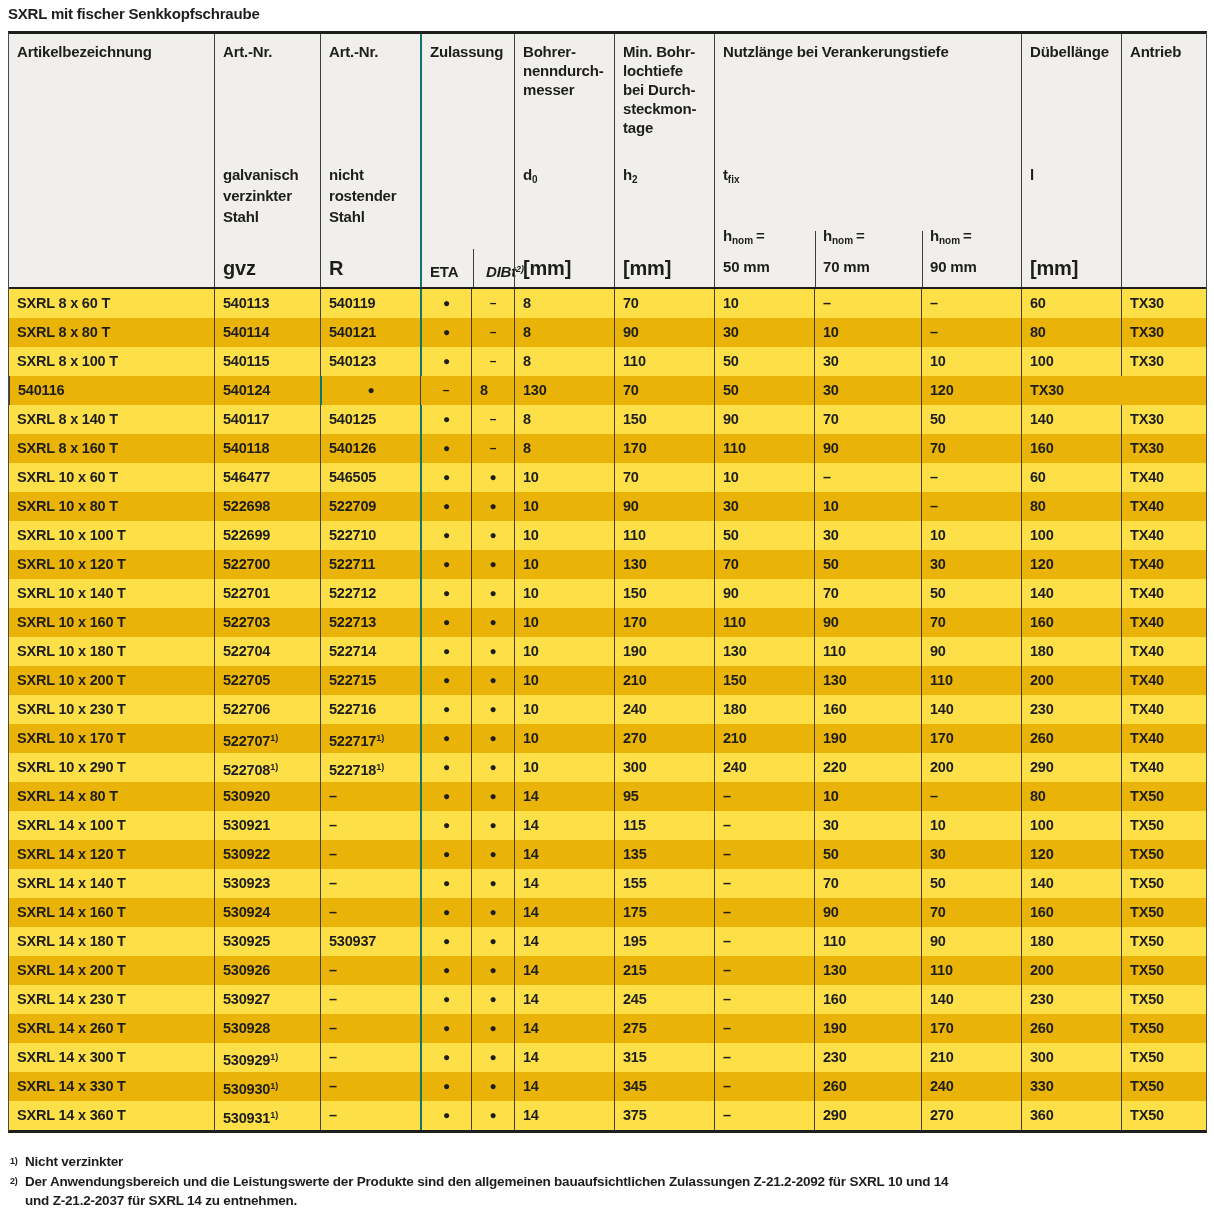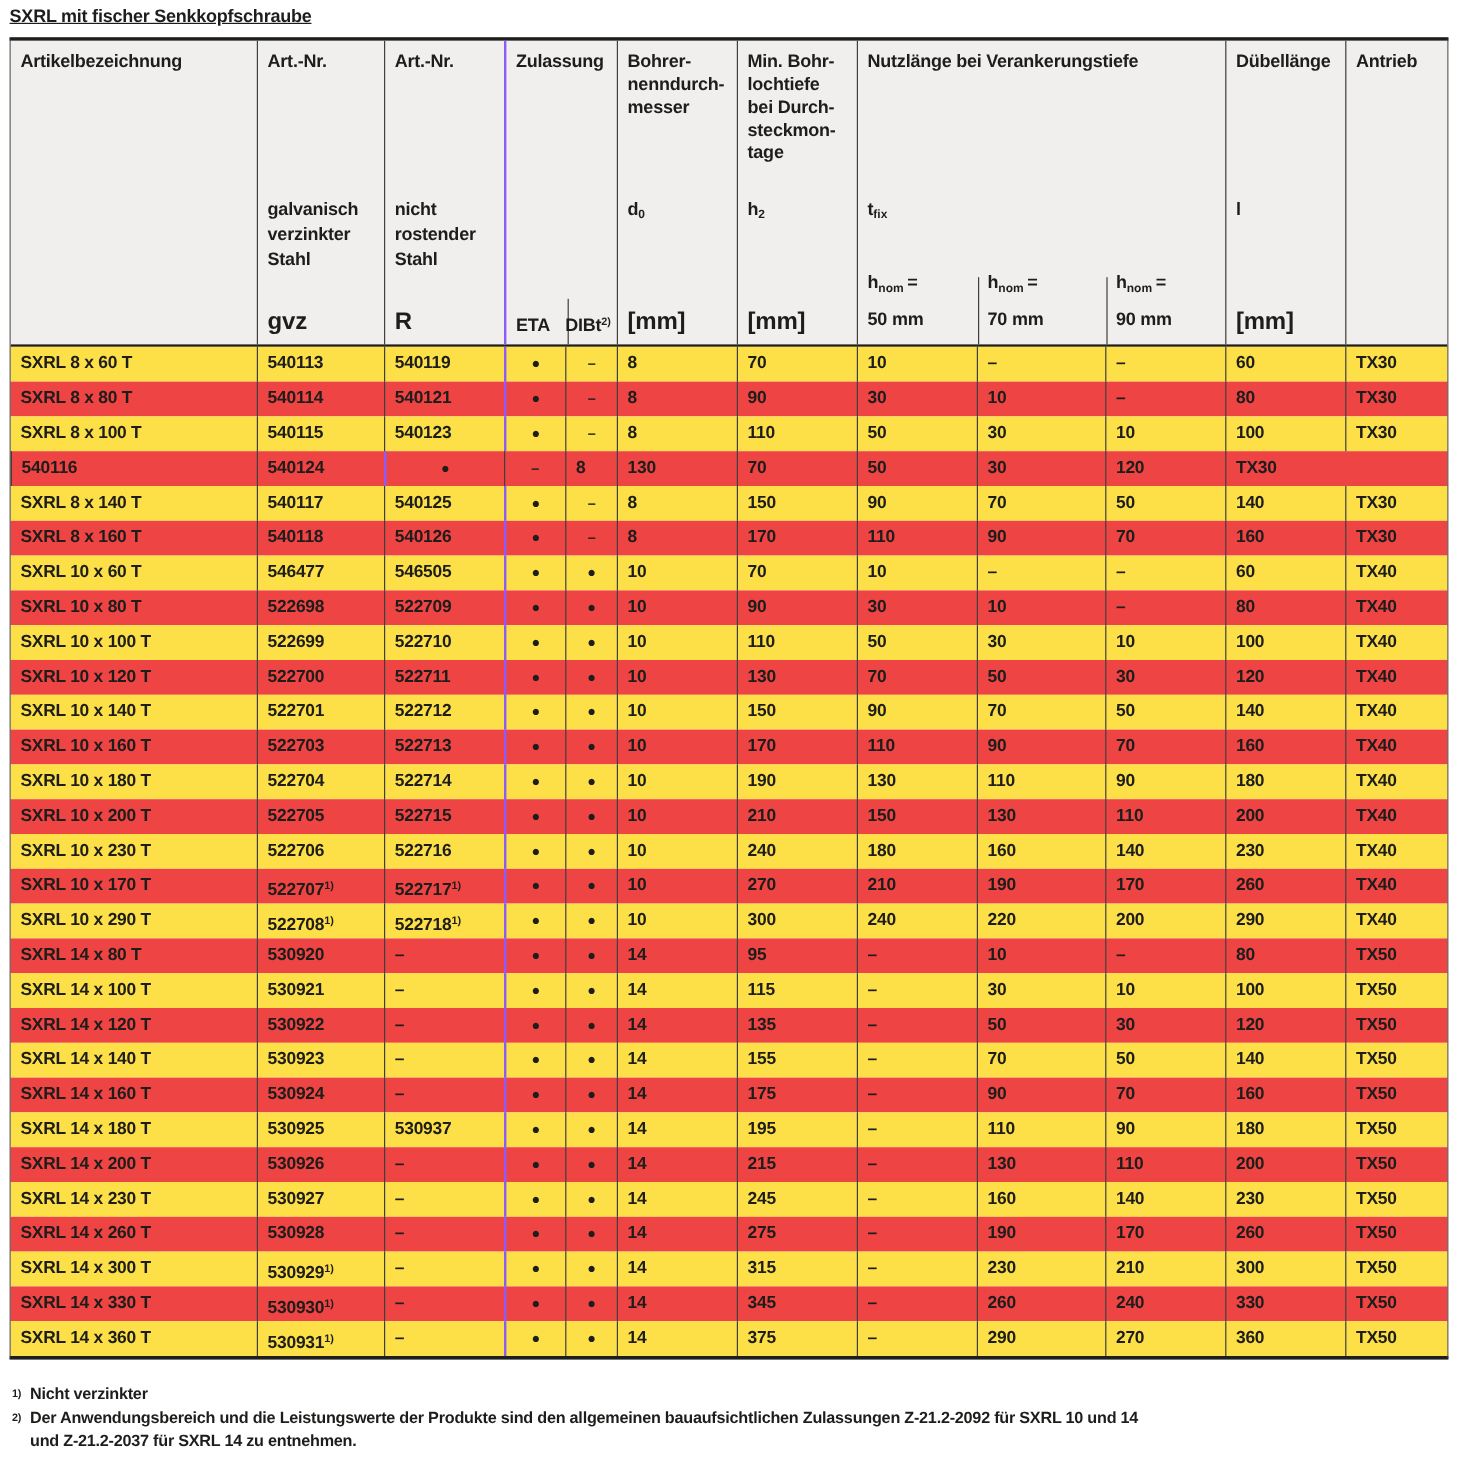--- a/index.html
+++ b/index.html
@@ -3,56 +3,56 @@
 <meta charset="utf-8">
 <style>
   html,body{margin:0;padding:0;background:#ffffff;}
   body{
     width:1214px;height:1214px;position:relative;overflow:hidden;
     font-family:"Liberation Sans","DejaVu Sans",sans-serif;
     font-weight:700;color:#1d1d1b;letter-spacing:-0.2px;
     -webkit-font-smoothing:antialiased;
   }
   .page-title{
-    position:absolute;left:8px;top:5px;font-size:15px;line-height:18px;text-decoration:underline;
+    position:absolute;left:8px;top:5px;font-size:15px;line-height:18px;
   }
   .tbl{
     position:absolute;left:8px;top:31px;width:1197px;
     border-top:3px solid #1e1e1c;border-bottom:3px solid #1e1e1c;
     border-left:1px solid #4a4a48;border-right:1px solid #4a4a48;
     box-sizing:content-box;
   }
   .hdr{
     display:grid;
     grid-template-columns:205px 106px 100px 94px 100px 100px 307px 100px 85px;
     height:253px;background:#f0efed;border-bottom:2px solid #1e1e1c;
   }
   .hcell{position:relative;box-sizing:border-box;}
   .bl{border-left:1px solid #3f3f3d;}
-  .rl{border-left:2px solid #8b5cf6;}
+  .rl{border-left:2px solid #0f766e;}
   .h-title{padding:8px 4px 0 8px;font-size:15px;line-height:19px;white-space:pre-line;}
   .h-sub{position:absolute;top:130px;left:8px;font-size:15px;line-height:21px;white-space:pre-line;}
   .h-bottom{position:absolute;bottom:7px;left:8px;font-size:20px;}
   .sb{font-size:10px;vertical-align:-3px;letter-spacing:0;}
   .sp{font-size:9px;vertical-align:5px;letter-spacing:0;}
   .zdiv{position:absolute;bottom:0;left:51px;width:1px;height:38px;background:#3f3f3d;}
   .z-eta{position:absolute;bottom:7px;left:8px;font-size:15px;}
-  .z-dibt{position:absolute;bottom:7px;left:49px;font-size:15px;}
+  .z-dibt{position:absolute;bottom:7px;left:64px;font-size:15px;font-style:italic;}
   .ndiv1,.ndiv2{position:absolute;bottom:0;width:1px;height:56px;background:#3f3f3d;}
   .ndiv1{left:100px;}.ndiv2{left:207px;}
   .hnom-block{position:absolute;bottom:7px;font-size:15px;line-height:26px;}
   .hb1{left:8px;}.hb2{left:108px;}.hb3{left:215px;}
   .hnom-eq{margin-left:3px;}
   .rows{}
   .row{
     display:grid;
     grid-template-columns:205px 106px 100px 51px 43px 100px 100px 100px 107px 100px 100px 85px;
     height:29px;background:#fde047;
   }
-  .row.alt{background:#ef4444;}
+  .row.alt{background:#eab308;}
   .cell{
     box-sizing:border-box;font-size:14.5px;line-height:29px;
     padding-left:8px;white-space:nowrap;overflow:hidden;
   }
   .cell.ctr{padding-left:0;text-align:center;}
   .cell.dot{font-size:12px;}
   .cell sup{font-size:9px;vertical-align:5px;letter-spacing:0;}
   .footnotes{position:absolute;left:10px;top:1152px;width:1190px;font-size:13.5px;line-height:19px;}
   .fn{position:relative;padding-left:15px;margin-bottom:1px;}
   .fn > sup{position:absolute;left:0;top:0;font-size:9px;}

